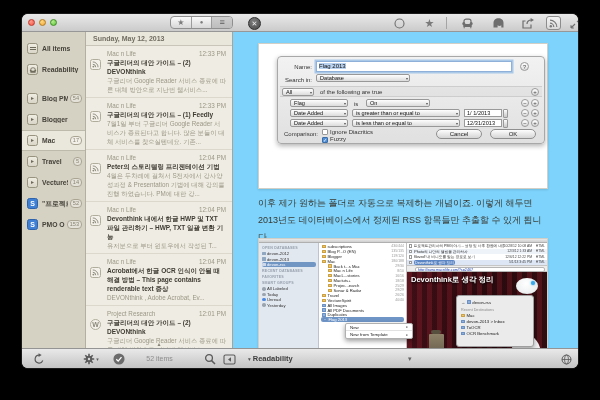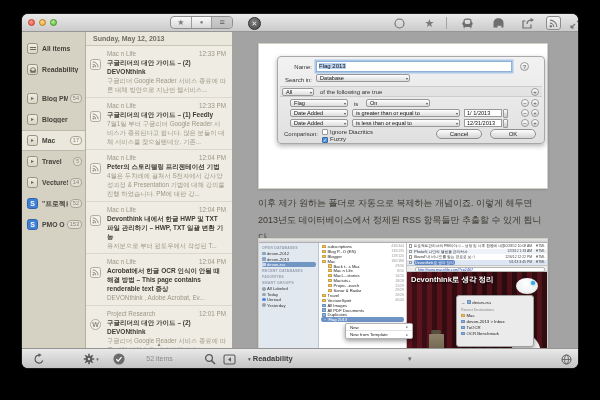--- a/index.html
+++ b/index.html
@@ -48,21 +48,21 @@
   .fav{position:absolute;left:4px;top:13px;width:11px;height:11px;border:1px solid #b1ad9d;border-radius:2.5px;
        color:#8b877a;background:rgba(255,255,255,.25);display:flex;align-items:center;justify-content:center;}
   .fav.wp{border-radius:50%;font-size:7px;font-weight:bold;}
   .srcrow{display:flex;font-size:6.3px;color:#9b9785;line-height:9px;}
   .srcrow .time{margin-left:auto;}
   .ttl{font-size:6.5px;font-weight:bold;color:#3e3b33;line-height:9px;overflow:hidden;}
   .prev{font-size:6.3px;color:#9b9785;line-height:9px;overflow:hidden;}
   .mh1{max-height:9px}.mh2{max-height:18px}.mh3{max-height:27px}
   .scrollhint{position:absolute;left:0;right:0;bottom:1px;text-align:center;font-size:6px;color:#8a8678;line-height:6px;}
   
-  .content{position:absolute;left:211px;top:0;right:0;bottom:0;background:#a3a3a3;overflow:hidden;}
+  .content{position:absolute;left:211px;top:0;right:0;bottom:0;background:#7dd3fc;overflow:hidden;}
   .card{position:absolute;background:#fff;border:1px solid #d2cfc6;box-shadow:0 1px 2px rgba(0,0,0,.12);}
   .para{position:absolute;left:25px;top:163px;width:294px;font-size:9px;line-height:17px;color:#3a382f;}
   
   .panel{position:absolute;left:18px;top:12px;width:268px;height:88px;border:1px solid #a8a8a8;border-radius:4px;
          background:linear-gradient(#f2f2f2,#e0e0e0);box-shadow:0 2px 5px rgba(0,0,0,.3);font-size:6px;color:#333;}
   .plabel{position:absolute;text-align:right;font-size:6px;color:#333;line-height:8px;}
   .field{position:absolute;background:#fff;border:1px solid #8fb0d8;box-shadow:0 0 0 1.5px #aac8e8;
          font-size:6px;line-height:9px;padding-left:2px;color:#111;white-space:nowrap;overflow:hidden;}
   .field .selbg{background:#b8d2f0;}
   .help{position:absolute;width:9px;height:9px;border-radius:50%;border:1px solid #9a9a9a;

